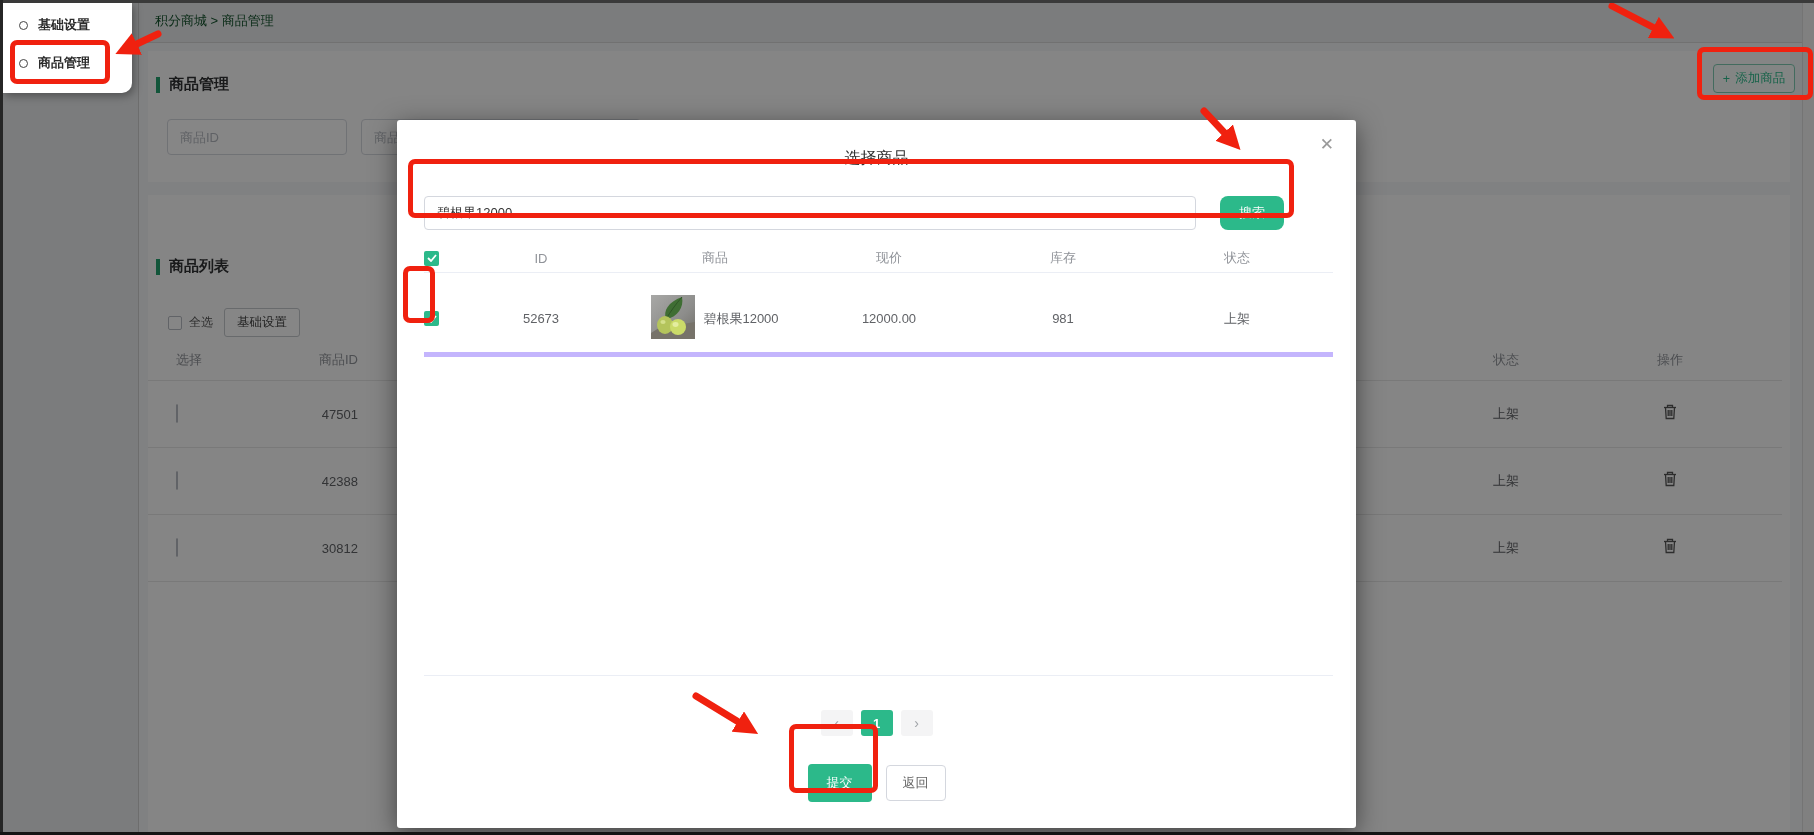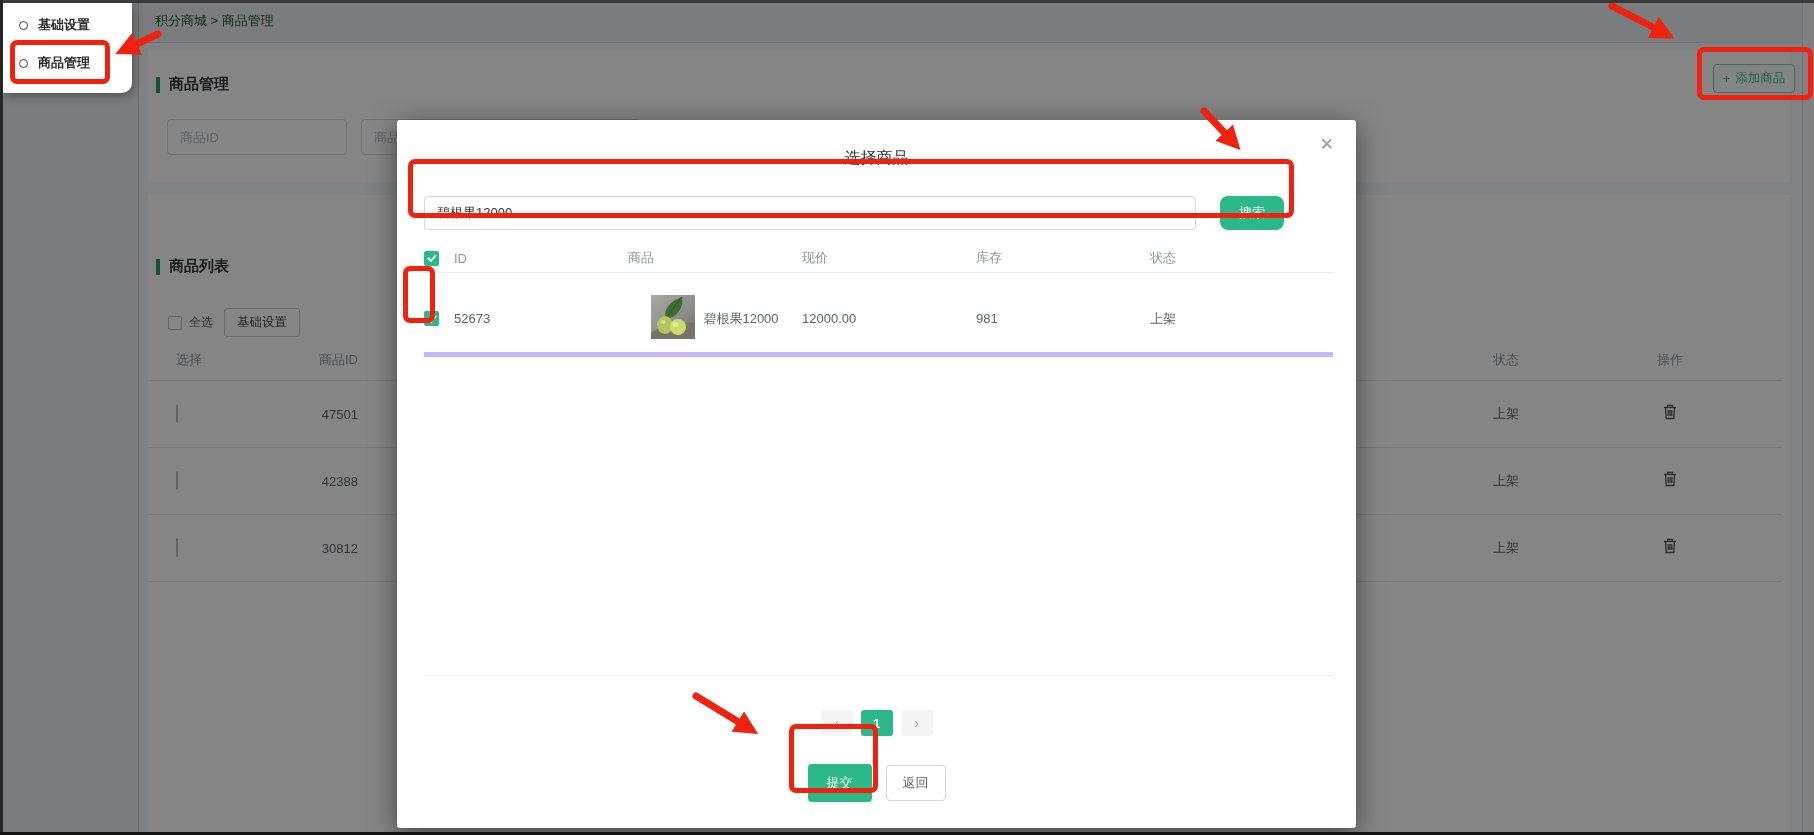--- a/index.html
+++ b/index.html
@@ -45,21 +45,21 @@
   .ring { width:9px; height:9px; border:1.6px solid #444; border-radius:50%; }
 
   
   .modal { position:absolute; left:397px; top:98px; width:959px; height:708px; background:#fff; border-radius:3px; box-shadow:0 6px 26px rgba(0,0,0,.5); z-index:30;margin-top:22px; }
   .modal-title { position:absolute; top:28px; left:0; right:0; text-align:center; font-size:16px; color:#333; }
   .modal-close { position:absolute; top:14px; right:22px; font-size:17px; color:#9a9a9a; background:none; border:none; cursor:pointer; }
   .m-search-input { position:absolute; left:27px; top:76px; width:772px; height:34px; border:1px solid #d4d7de; border-radius:4px; font-size:13px; color:#333; padding:0 12px; outline:none; }
   .m-search-btn { position:absolute; left:823px; top:76px; width:64px; height:34px; background:#2cb98a; color:#fff; font-size:13px; border:none; border-radius:8px; cursor:pointer; }
   .m-head { position:absolute; left:27px; right:23px; top:130px; height:23px; display:flex; align-items:center; border-bottom:1px solid #ebeef5; padding-bottom:6px; font-size:13px; color:#909399; }
   .m-cb-col { width:30px; }
-  .m-col { width:174px; text-align:left; }
+  .m-col { width:174px; text-align:center; }
   .m-col:first-of-type { margin-left:9px; }
   .m-row { position:absolute; left:27px; right:23px; top:165px; height:72px; display:flex; align-items:center; border-bottom:5px solid #c4b5fd; font-size:13px; color:#606266; }
   .cb-on { width:15px; height:15px; background:#2cb98a; border-radius:2px; display:flex; align-items:center; justify-content:center; }
   .prod-cell { display:flex; align-items:center; justify-content:center; gap:8px; }
   .m-divider { position:absolute; left:27px; right:23px; top:555px; border-top:1px solid #ebeef5; }
   .pager { position:absolute; left:0; right:0; top:590px; display:flex; justify-content:center; align-items:center; gap:8px; }
   .pg { width:32px; height:26px; display:flex; align-items:center; justify-content:center; background:#f4f4f5; color:#a0a3a8; border:none; border-radius:3px; font-size:14px; cursor:pointer; }
   .pg.cur { background:#2cb98a; color:#fff; font-weight:bold; font-size:13px; }
   .m-footer { position:absolute; left:0; right:0; top:644px; display:flex; justify-content:center; gap:14px; }
   .btn-submit { width:64px; height:38px; background:#2cb98a; color:#fff; border:none; border-radius:4px; font-size:13px; cursor:pointer; }

